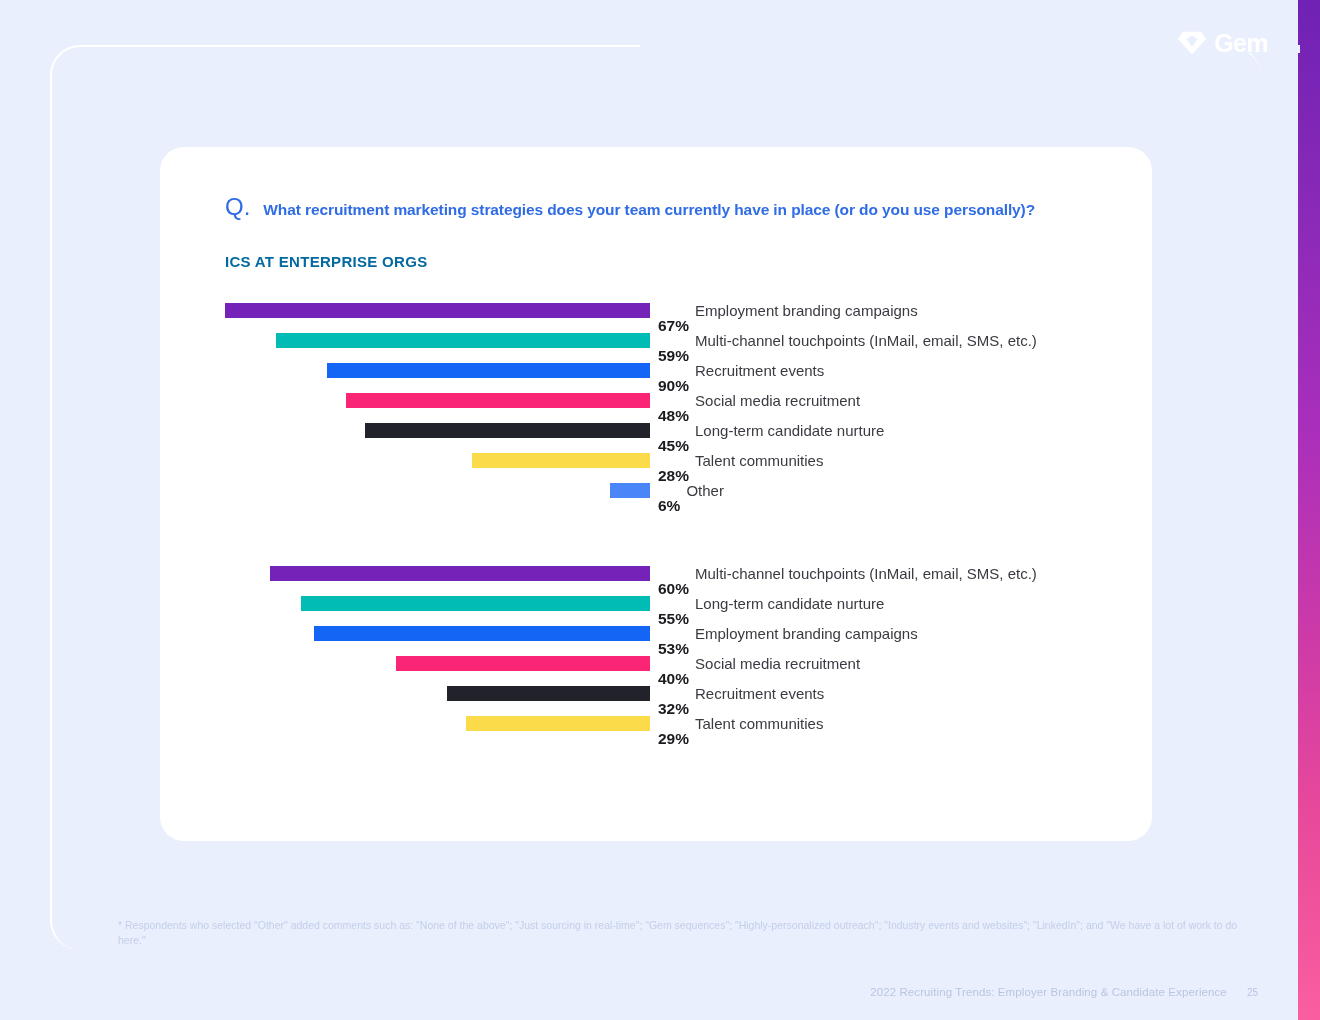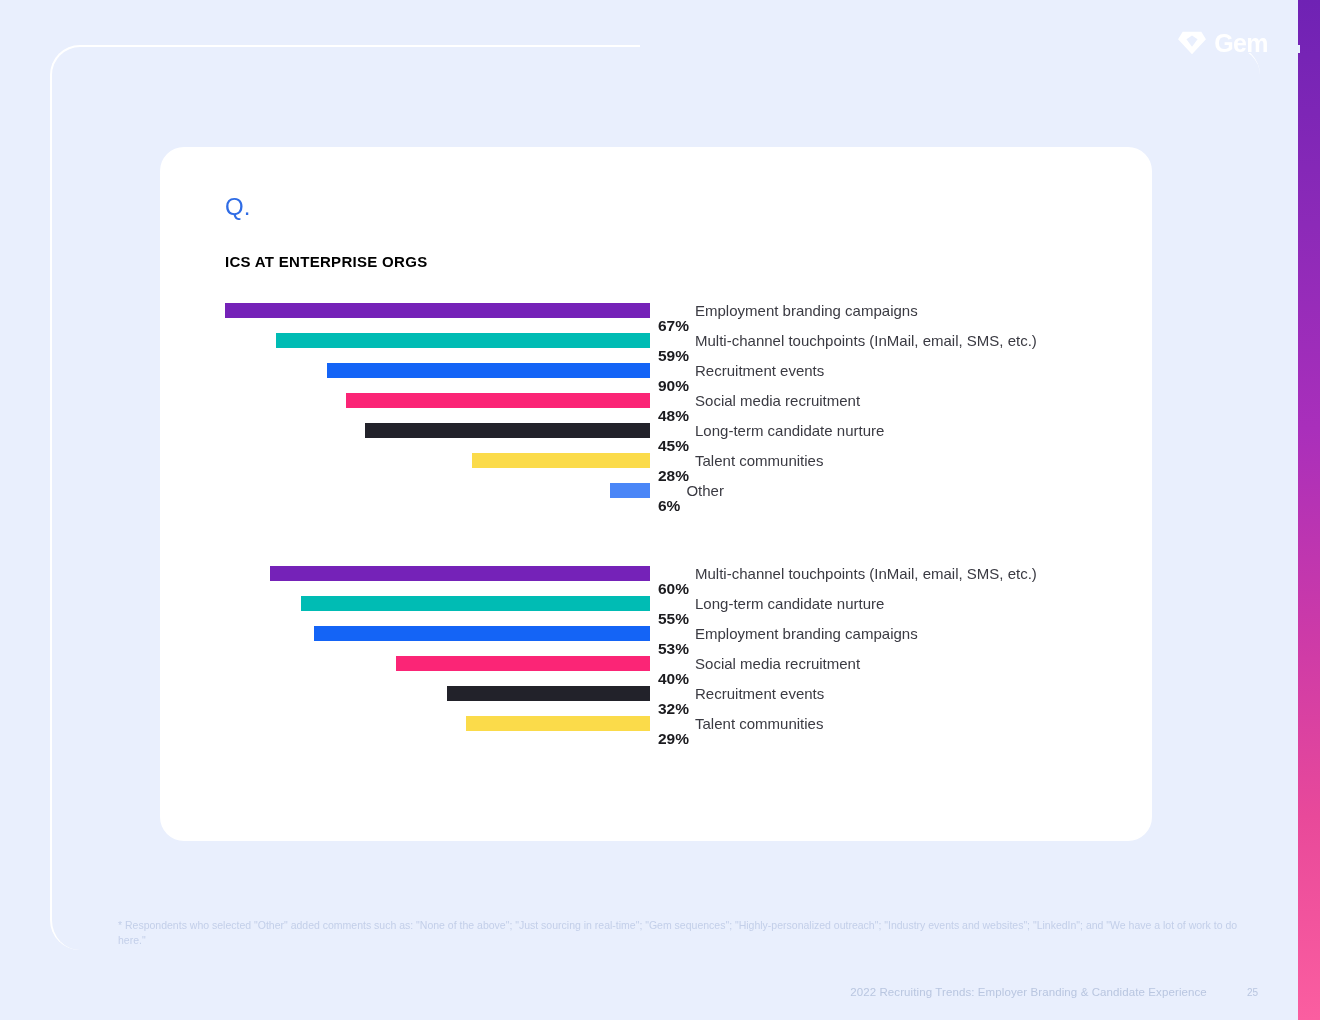--- a/index.html
+++ b/index.html
@@ -87,21 +87,21 @@
     font-size:15.5px;
     font-weight:700;
     letter-spacing:-0.1px;
   }
 
   .section { position:absolute; left:65px; }
   .section-1 { top:106px; }
   .section-2 { top:411px; }
 
   .section-title {
-    color:#000000;
+    color:#0369a1;
     font-size:15px;
     font-weight:700;
     letter-spacing:0.3px;
     margin-bottom:25px;
   }
 
   .bar-row {
     display:flex;
     align-items:center;
     height:30px;
@@ -140,21 +140,21 @@
     font-size:10.5px;
     line-height:1.45;
     font-weight:400;
   }
 
   .footer {
     position:absolute;
     right:62px; bottom:22px;
     display:flex;
     align-items:baseline;
-    gap:40px;
+    gap:20px;
   }
   .footer-title {
     color:#b9c6e0;
     font-size:11.5px;
     letter-spacing:0.1px;
   }
   .footer-page {
     color:#b9c6e0;
     font-size:10px;
   }
@@ -174,20 +174,21 @@
       <path d="M6 2 H26 L31 10 L16 26 L1 10 Z" fill="#ffffff"></path>
       <path d="M16 6 L22 10 L16 18 L10 10 Z" fill="#e9effd"></path>
     </svg>
     <span class="logo-text">Gem</span>
   </div>
 
   <div class="card">
 
     <div class="question">
       <span class="question-q">Q.</span>
+      <span class="question-text">What recruitment marketing strategies does your team currently have in place (or do you use personally)?</span>
     </div>
 
     <div class="section section-1">
       <div class="section-title">ICS AT ENTERPRISE ORGS</div>
       <div class="bars">
           <div class="bar-row">
             <div class="bar-track">
               <div class="bar" style="width: 424.78px; background: rgb(117, 34, 184);"></div>
             </div>
             <span class="bar-value">67%</span>

